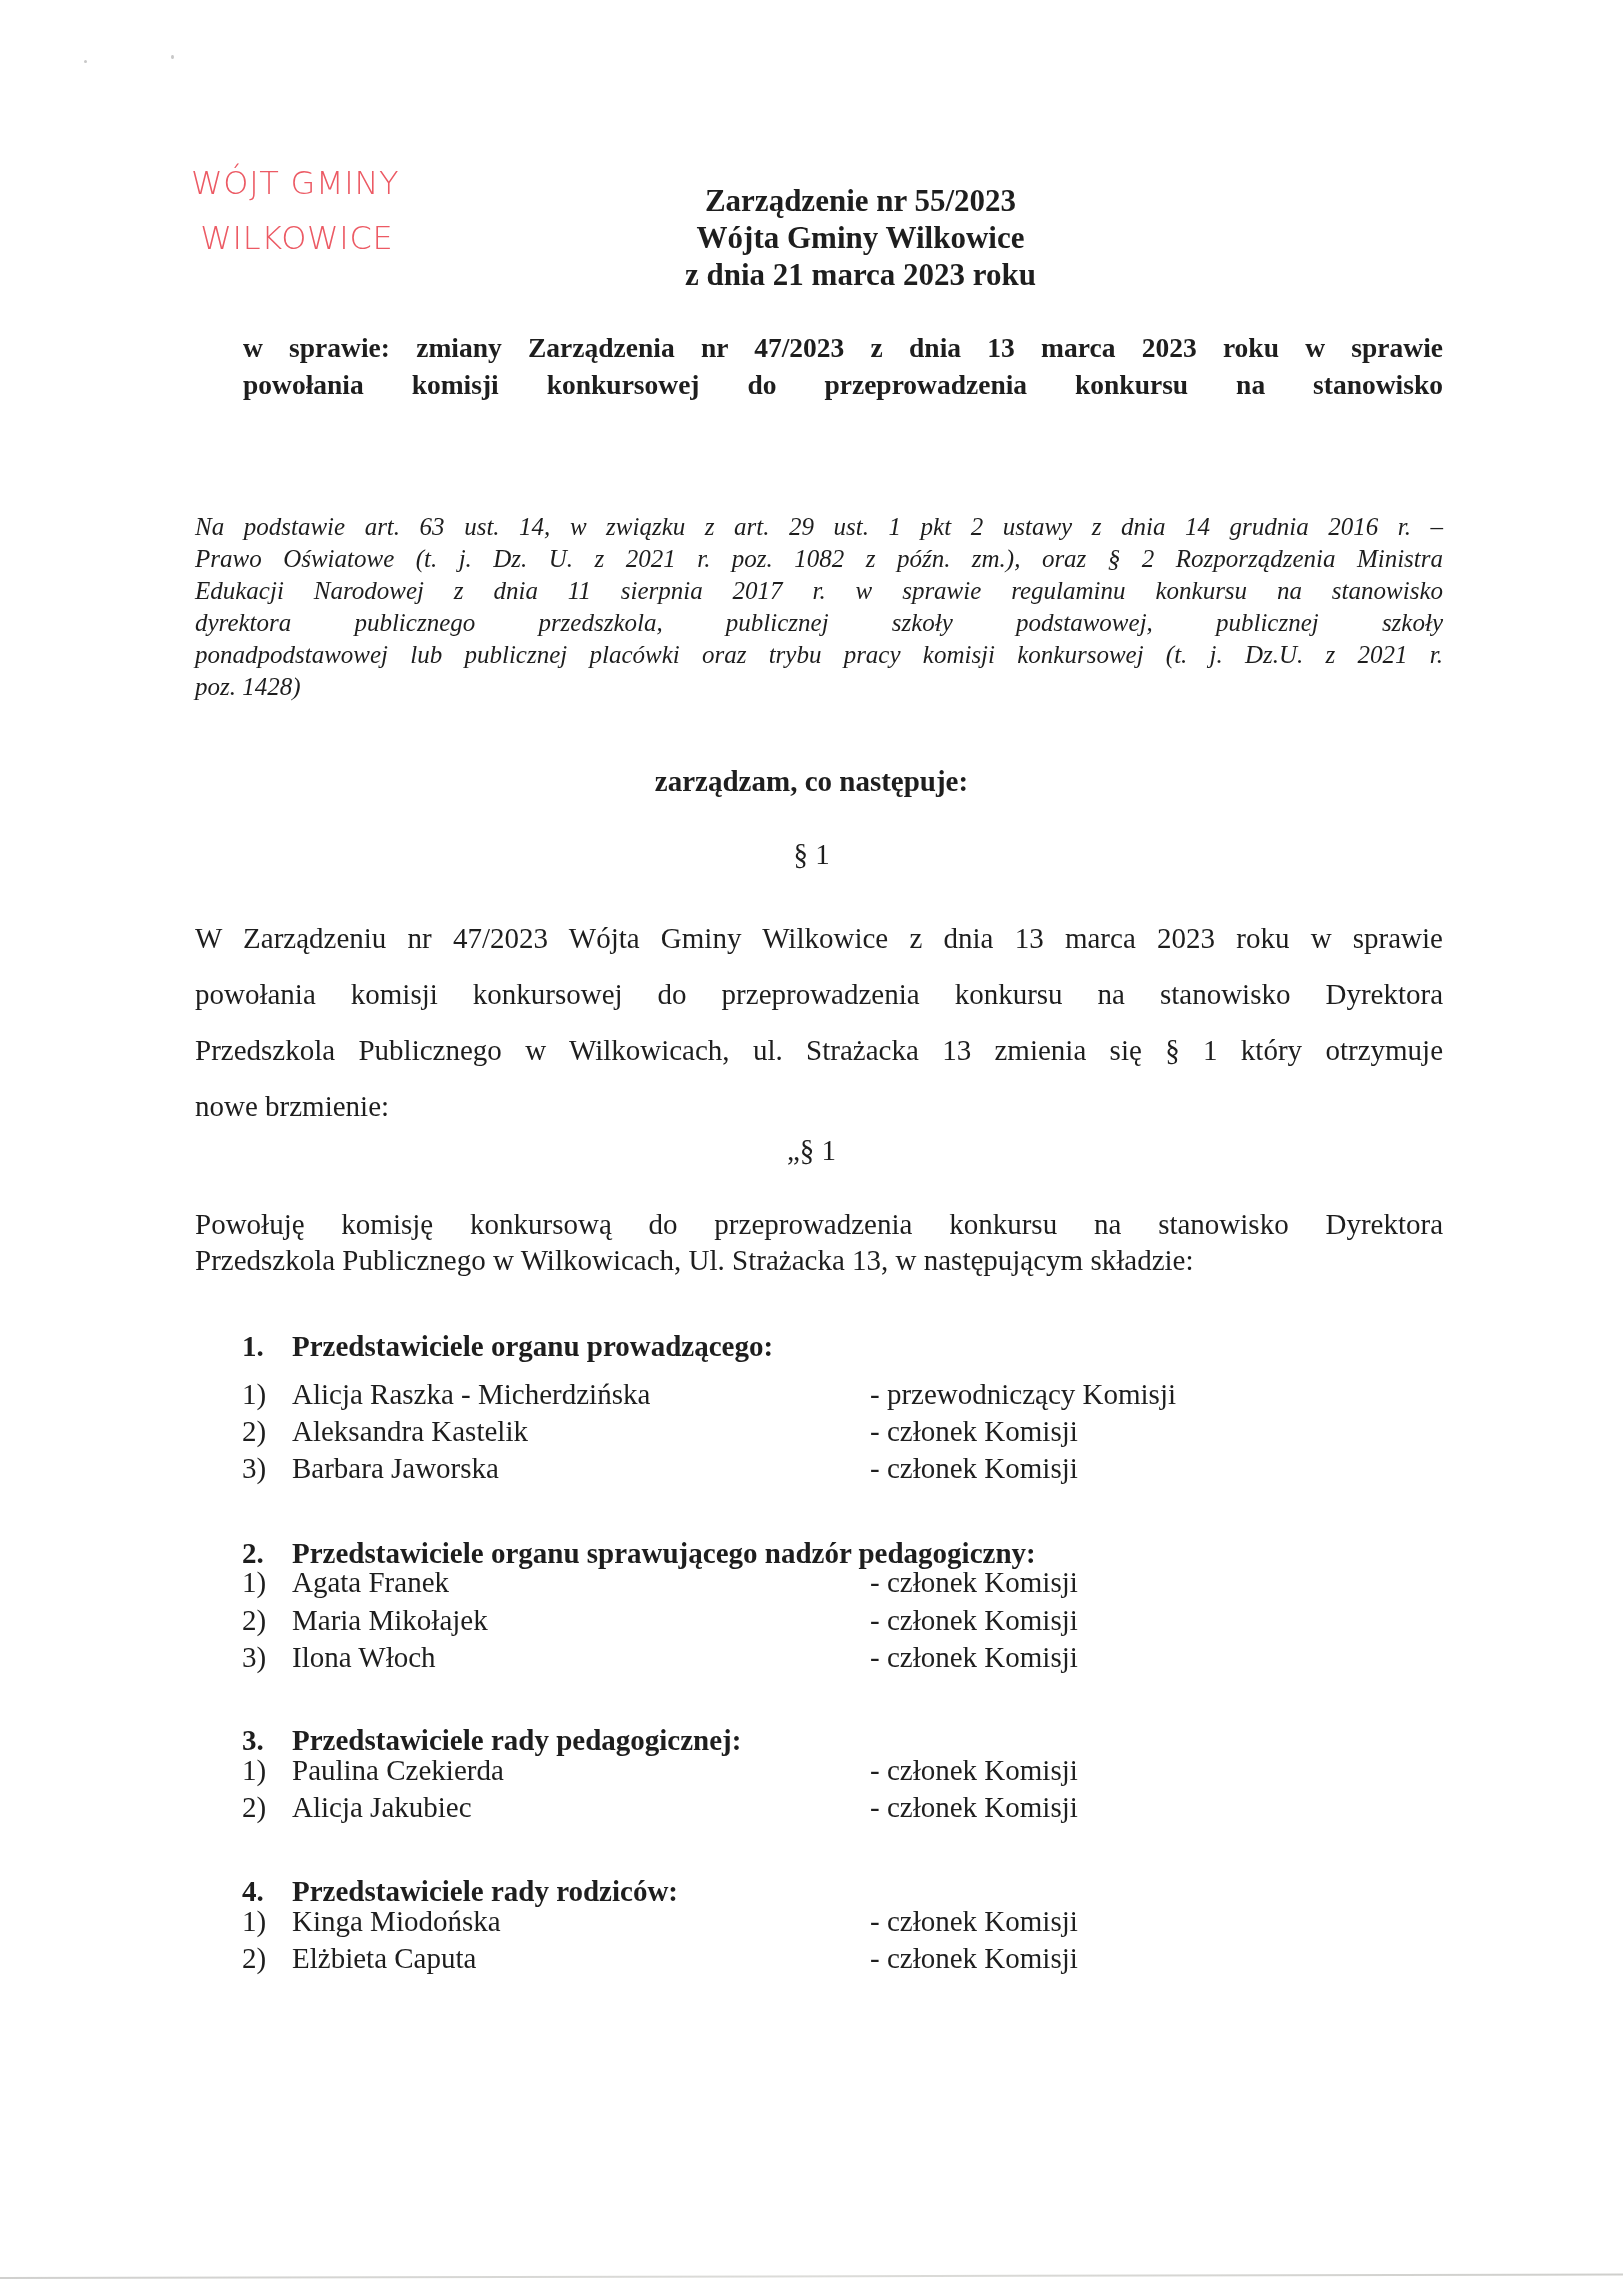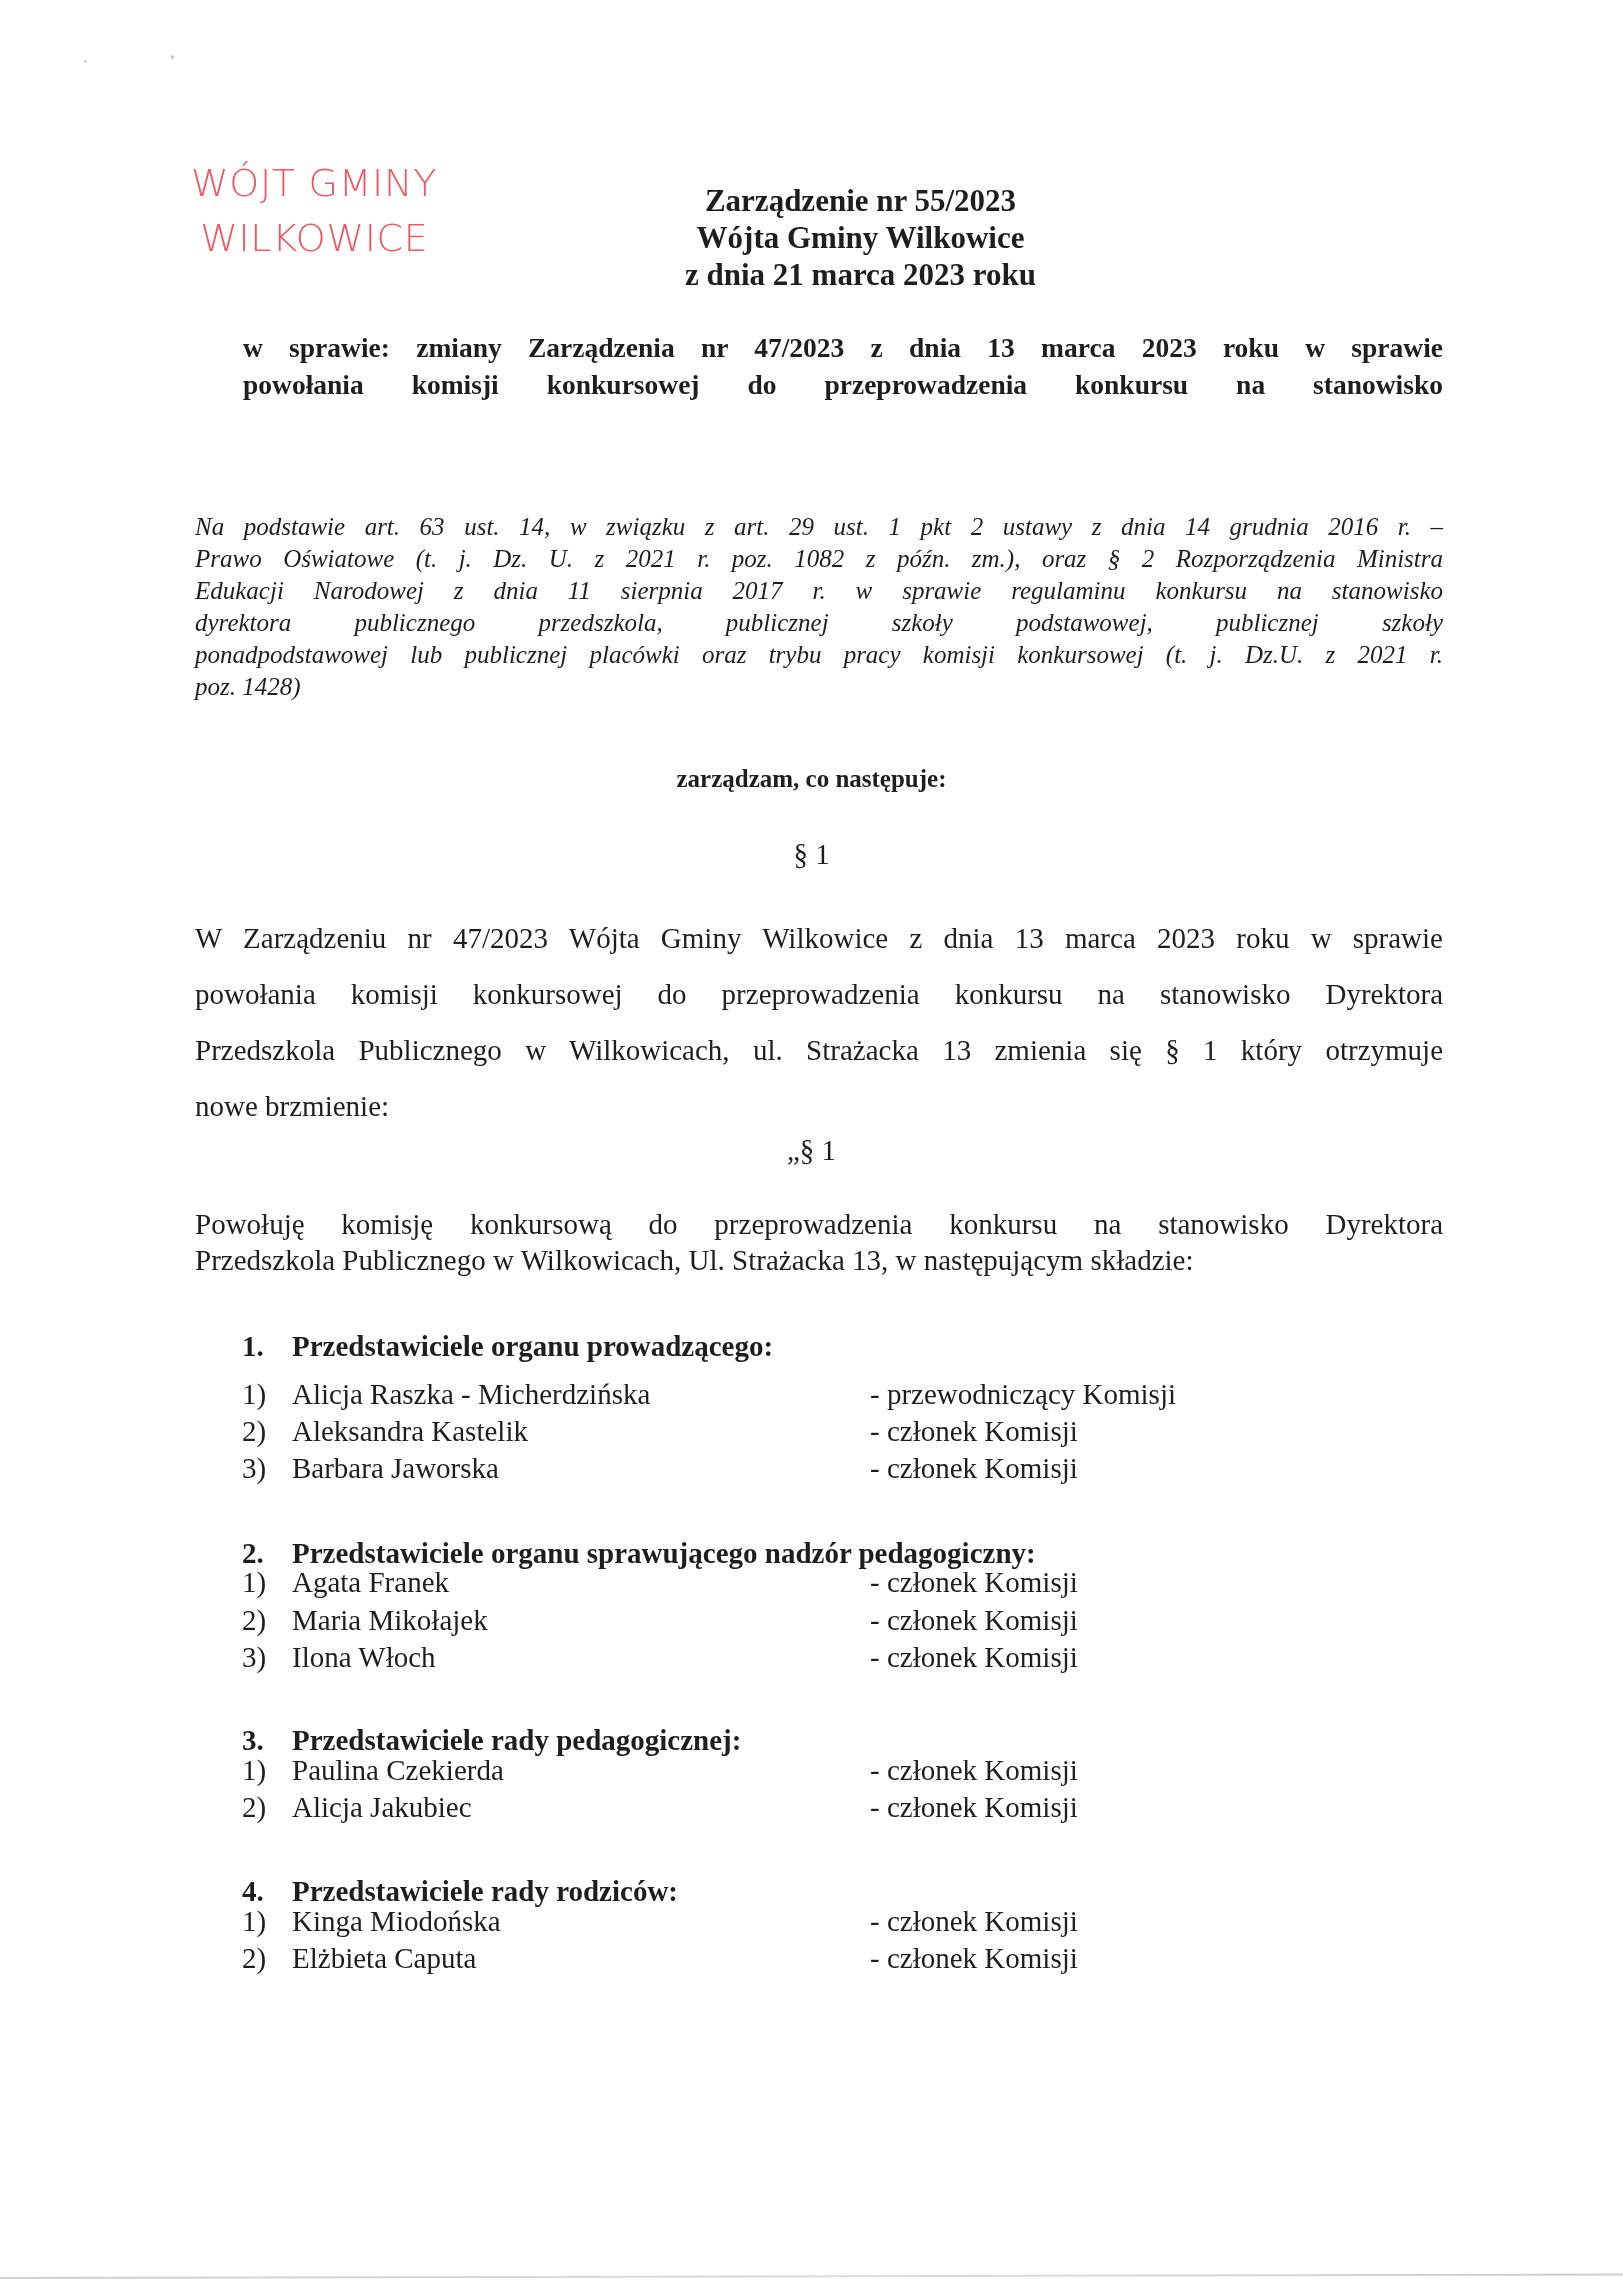--- a/index.html
+++ b/index.html
@@ -1,35 +1,35 @@
 <!DOCTYPE html>
 <html style="font-size:10.5px"><head>
 <meta charset="utf-8">
 <style>
   html, body { margin: 0; padding: 0; background: #ffffff; }
   body { width: 1623px; height: 2295px; position: relative; overflow: hidden;
          font-family: "Liberation Serif", "DejaVu Serif", serif; color: #1e1e1e; }
   .speck { position: absolute; width: 3.3px; height: 3.3px; border-radius: 50%; background: #c8c8c8; }
   .stamp { position: absolute; left: 191px; top: 156px; color: #ec5a64;
            font-family: "DejaVu Sans", "Liberation Sans", sans-serif; font-weight: 300;
-           font-size: 38px; line-height: 55px; letter-spacing: 0.7px; }
+           font-size: 32px; line-height: 55px; letter-spacing: 0.7px; }
   .stamp div { white-space: nowrap; }
   .stamp .l2 { padding-left: 9.2px; }
   .head-block { position: absolute; left: 569px; width: 583px; top: 182px; text-align: center;
                 font-weight: bold; font-size: 31px; line-height: 37px; }
   .subject { position: absolute; left: 195px; width: 1248px; top: 329px; font-weight: bold;
              font-size: 27.5px; line-height: 37px; text-align: justify; }
   .subject span.line { display: block; text-align: justify; text-align-last: justify; margin-left: 48px; }
   .subject span.last { text-align-last: left; }
   .basis { position: absolute; left: 195px; width: 1248px; top: 511px; font-style: italic;
            font-size: 25px; line-height: 32px; }
   .basis span.line { display: block; text-align: justify; text-align-last: justify; white-space: nowrap; }
   .basis span.last { text-align-last: left; }
   .center-bold { position: absolute; left: 0; width: 1623px; text-align: center; font-weight: bold;
-                 font-size: 25px; }
+                 font-size: 29px; }
   .center-reg { position: absolute; left: 0; width: 1623px; text-align: center; font-size: 29px; }
   .para { position: absolute; left: 195px; width: 1248px; font-size: 29px; }
   .para span.line { display: block; text-align: justify; text-align-last: justify; white-space: nowrap; }
   .para span.last { text-align-last: left; }
   .group-title { position: absolute; left: 242px; font-weight: bold; font-size: 29px; white-space: nowrap; margin-top: 8px; }
   .group-title .num { display: inline-block; width: 50px; }
   .member { position: absolute; left: 242px; width: 1113px; font-size: 29px; height: 38px; white-space: nowrap; }
   .member .idx { position: absolute; left: 0; }
   .member .name { position: absolute; left: 50px; }
   .member .role { position: absolute; left: 628px; }

